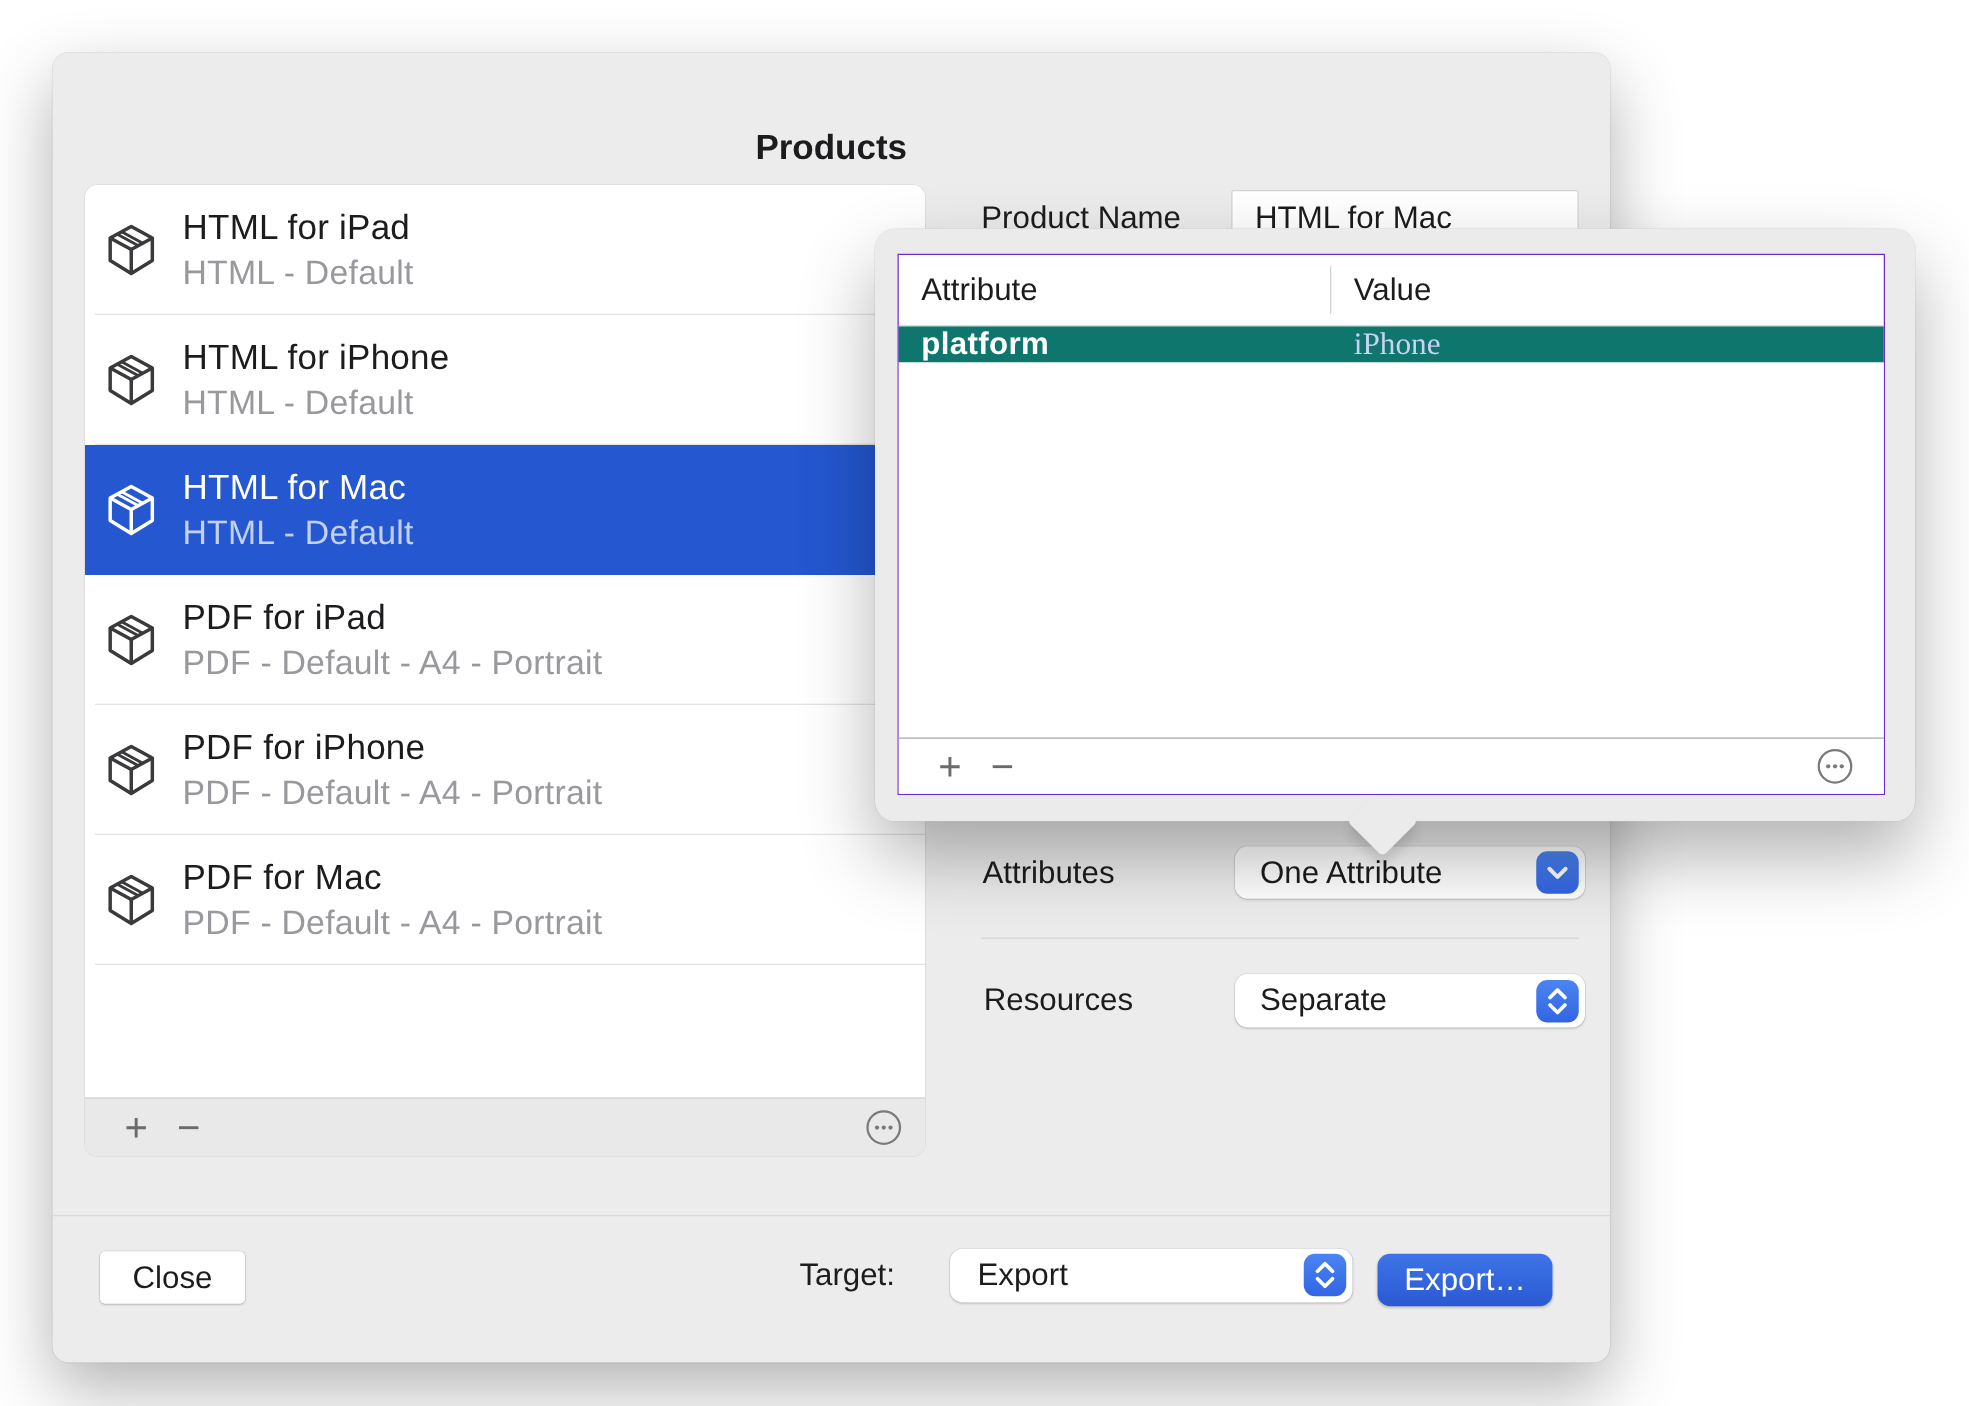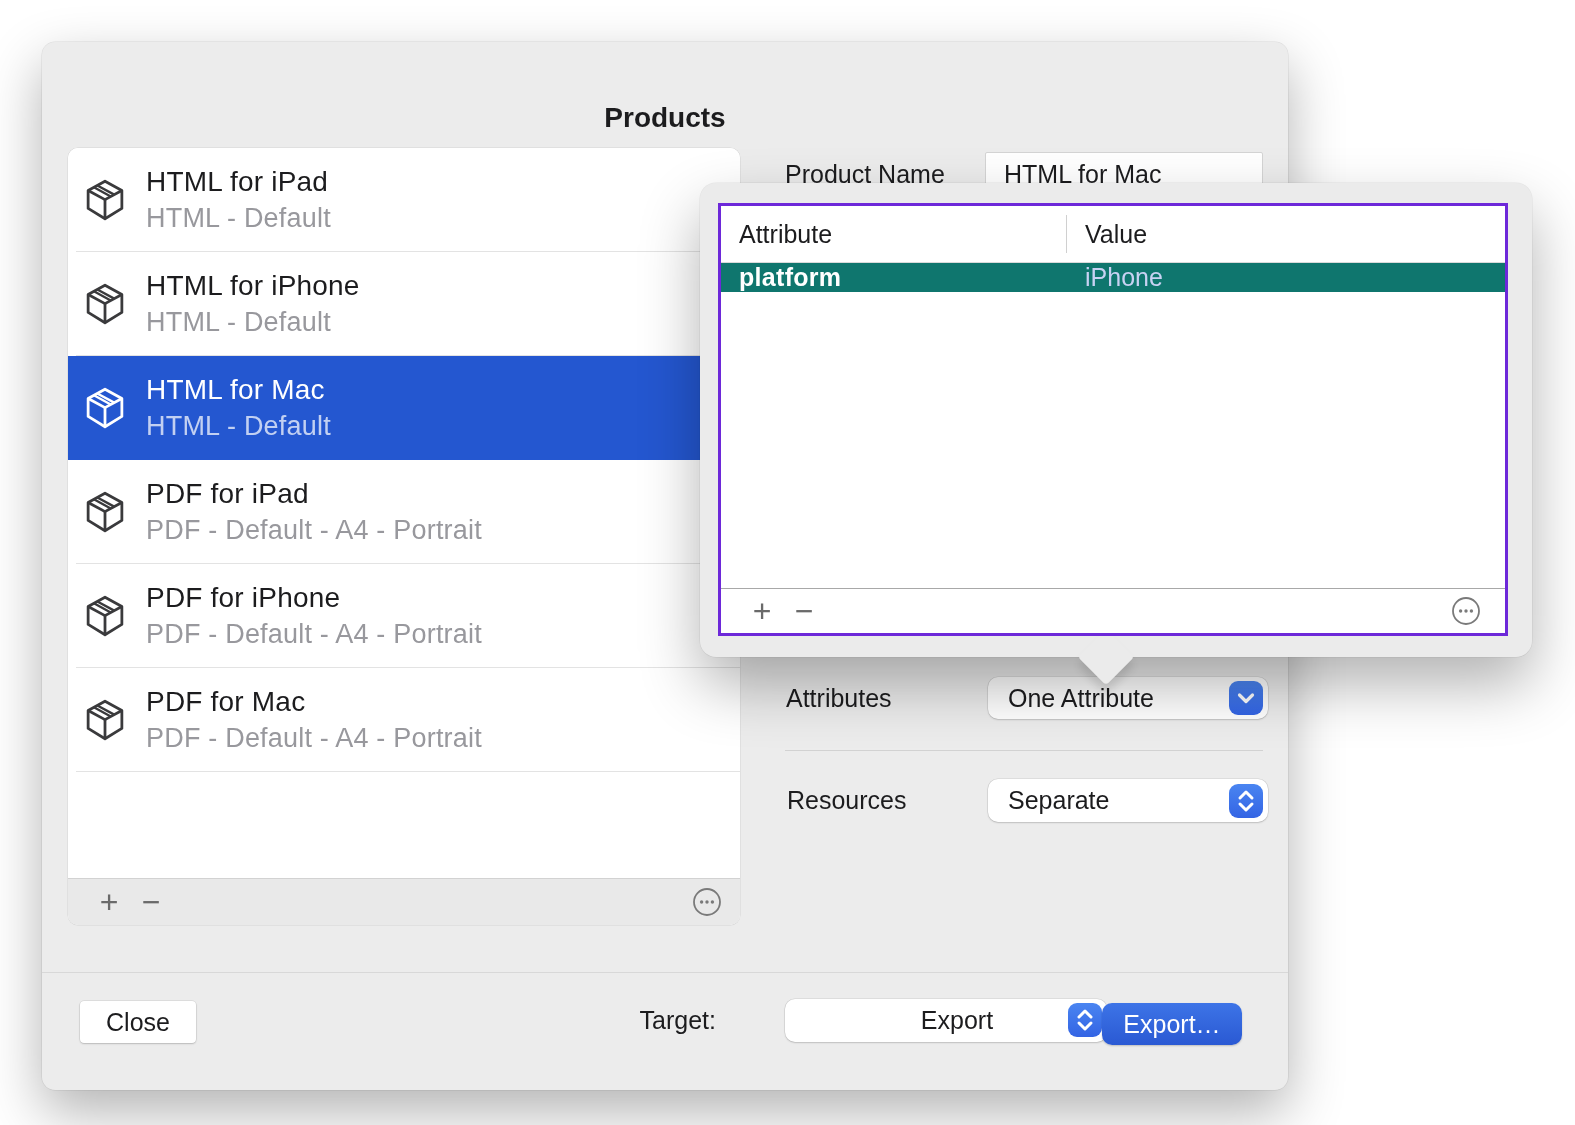--- a/index.html
+++ b/index.html
@@ -61,44 +61,44 @@
                  display:flex; align-items:center; justify-content:center; }
   .dd-res .blue-square { top:5px; }
 
   
   .bottom-sep { position:absolute; left:0; top:930px; width:100%; height:1px; background:#d8d8d8; }
   .close-btn { position:absolute; left:38px; top:959px; width:116px; height:42px;
                background:#ffffff; border-radius:4px; font-size:25px; color:#1c1c1e;
                text-align:center; line-height:42px;
                box-shadow:0 0 0 0.5px rgba(0,0,0,0.12), 0 1px 2px rgba(0,0,0,0.16); }
   .target-label { left:532px; top:957px; width:142px; text-align:right; height:43px; line-height:43px; }
-  .dd-target { left:743px; top:957px; width:322px; height:43px; line-height:43px; padding-left:22px;text-align:center; }
+  .dd-target { left:718px; top:957px; width:322px; height:43px; line-height:43px; padding-left:22px; }
   .export-btn { position:absolute; left:1060px; top:961px; width:140px; height:42px;
                 border-radius:10px; background:linear-gradient(180deg,#3d74e7,#2a59d3);
                 color:#ffffff; font-size:25px; text-align:center; line-height:42px;
                 box-shadow:0 1px 2px rgba(0,0,0,0.2); }
 
   
   .popover { position:absolute; left:700px; top:183px; width:832px; height:474px;
              background:#ebebeb; border-radius:16px;
              box-shadow:0 0 0 0.5px rgba(0,0,0,0.08), 0 28px 60px rgba(0,0,0,0.30); }
   .popover-tail { position:absolute; left:386px; top:454px; width:40px; height:40px;
                   background:#ebebeb; transform:rotate(45deg); border-radius:4px;
                   box-shadow:6px 6px 9px rgba(0,0,0,0.12); }
   .attr-table { position:absolute; left:18px; top:20px; width:790px; height:433px;
-                background:#ffffff; border:3px solid #6d28d9; display:flex; flex-direction:column; }
+                background:#ffffff; border:1px solid #6d28d9; display:flex; flex-direction:column; }
   .tbl-header { flex:0 0 57px; position:relative; display:flex; align-items:center;
                 border-bottom:1px solid #dadada; font-size:25px; color:#1c1c1e; }
   .th-attr { padding-left:18px; width:345px; }
   .th-val  { padding-left:19px; }
   .col-div { position:absolute; left:345px; top:9px; bottom:9px; width:1px; background:#d0d0d0; }
   .tbl-row { flex:0 0 50px; display:flex; align-items:center; font-size:25px; }
   .tbl-row.selected { background:#0f766e; }
   .td-attr { padding-left:18px; width:345px; font-weight:700; color:#ffffff; letter-spacing:0.3px; }
-  .td-val  { padding-left:19px; color:#c8d2f3; }
+  .td-val  { padding-left:19px; color:#c8d2f3;font-family:Liberation Serif, serif; }
   .tbl-filler { flex:1; background:#ffffff; }
   .tbl-footer { flex:0 0 45px; border-top:1px solid #a8a8a8; position:relative;
                 display:flex; align-items:center; padding-left:20px; background:#ffffff; }
 
   .chev-svg { display:block; }
 </style>
 </head>
 <body>
 
 <div class="page">

